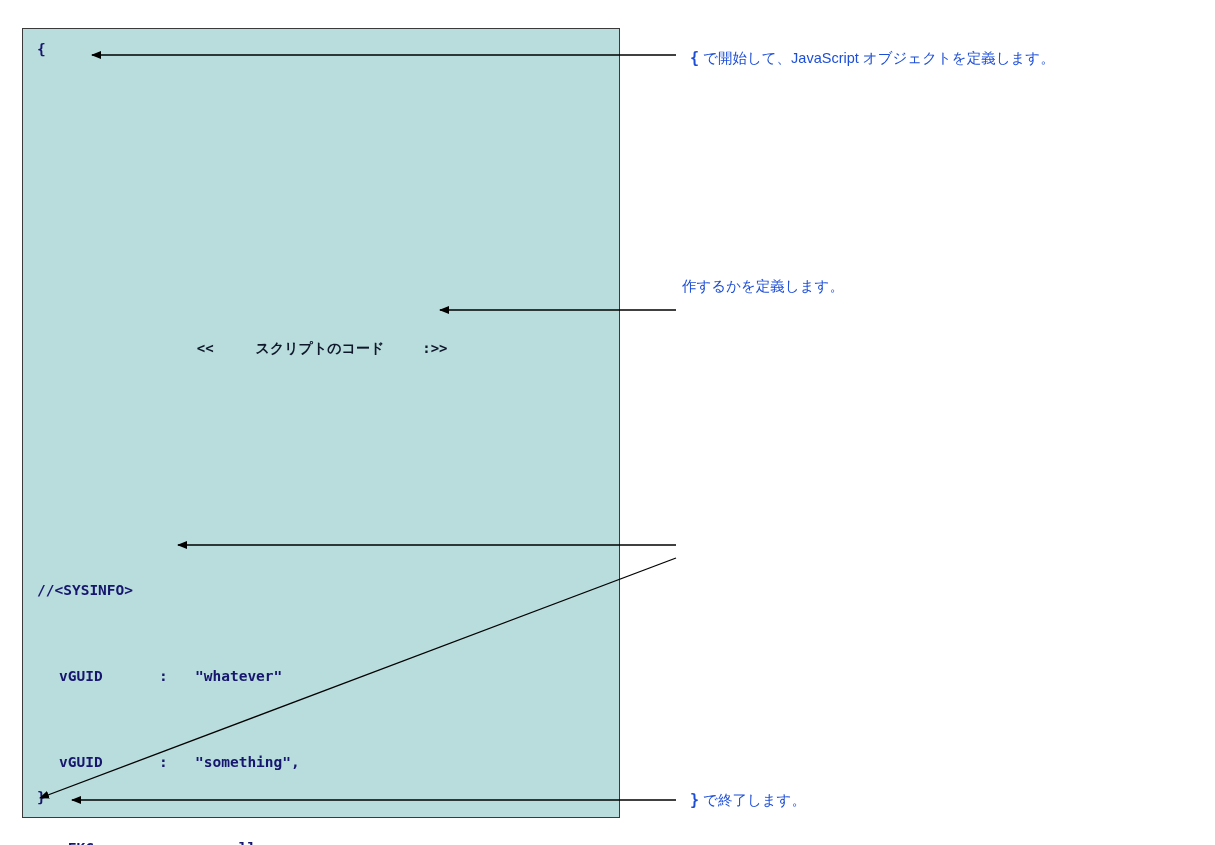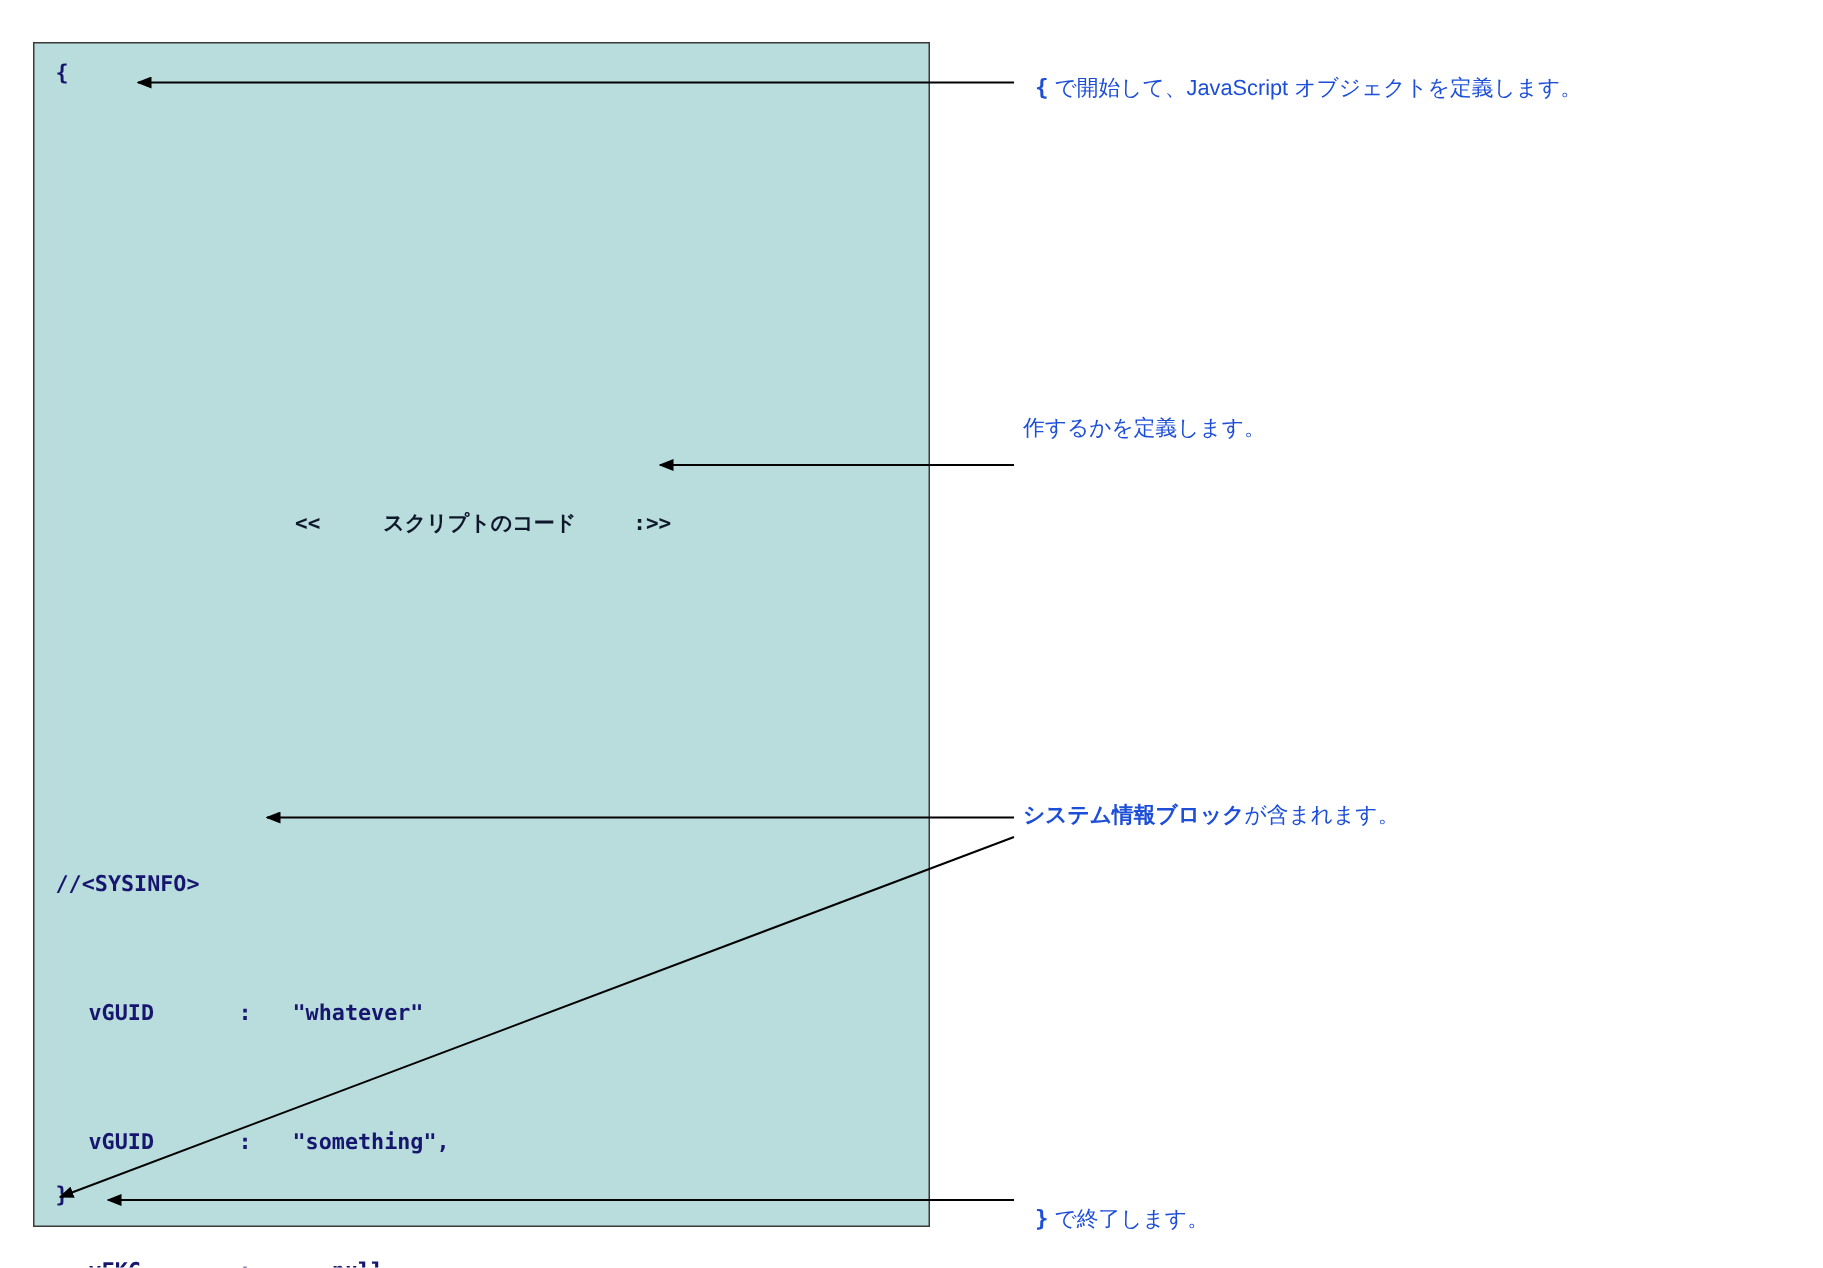--- a/index.html
+++ b/index.html
@@ -77,21 +77,21 @@
   .note b { font-weight: bold; }
   .mono-inline {
     font-family: "DejaVu Sans Mono", monospace;
     font-weight: bold;
     font-size: 15px;
   }
 
   #note-open   { left: 690px; top: 45px; }
   #note-script { left: 682px; top: 272px; line-height: 29px; white-space: normal; width: 470px; }
   #note-sysinfo{ left: 682px; top: 530px; line-height: 29px; white-space: normal; width: 480px; }
-  #note-close  { left: 690px; top: 787px; margin-top: 12px; }
+  #note-close  { left: 690px; top: 787px; }
 
   
   #overlay {
     position: absolute;
     left: 0; top: 0;
     width: 1215px;
     height: 845px;
     pointer-events: none;
   }
 </style>
@@ -163,18 +163,17 @@
 
 <div class="note" id="note-open">
   <span class="mono-inline">{</span><span> で開始して、JavaScript オブジェクトを定義します。</span>
 </div>
 
 <div class="note" id="note-script">
   <div>作するかを定義します。</div>
 </div>
 
 <div class="note" id="note-sysinfo">
-  <div><b>システム情報ブロック</b><span>が含まれます。</span></div>
 </div>
 
 <div class="note" id="note-close">
   <span class="mono-inline">}</span><span> で終了します。</span>
 </div>
 
 </body></html>

